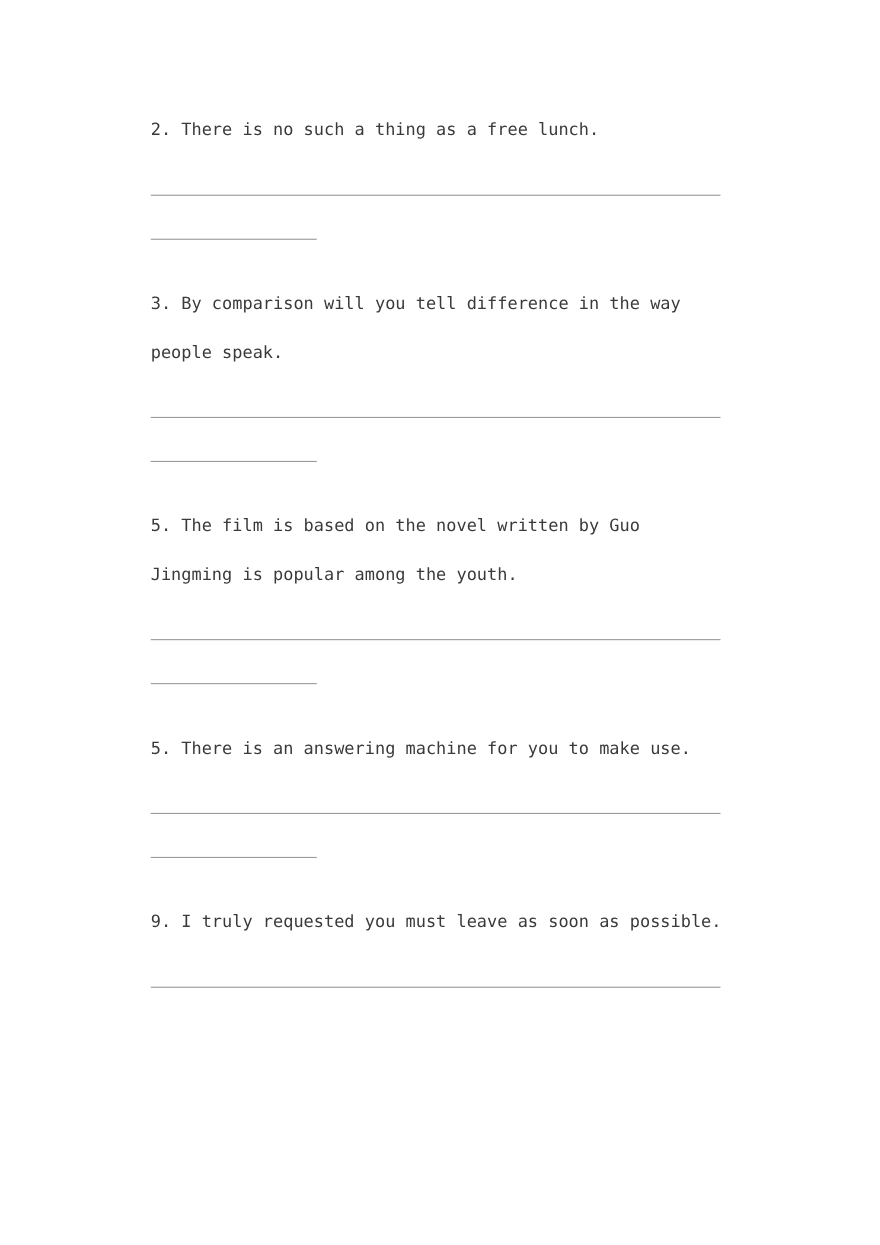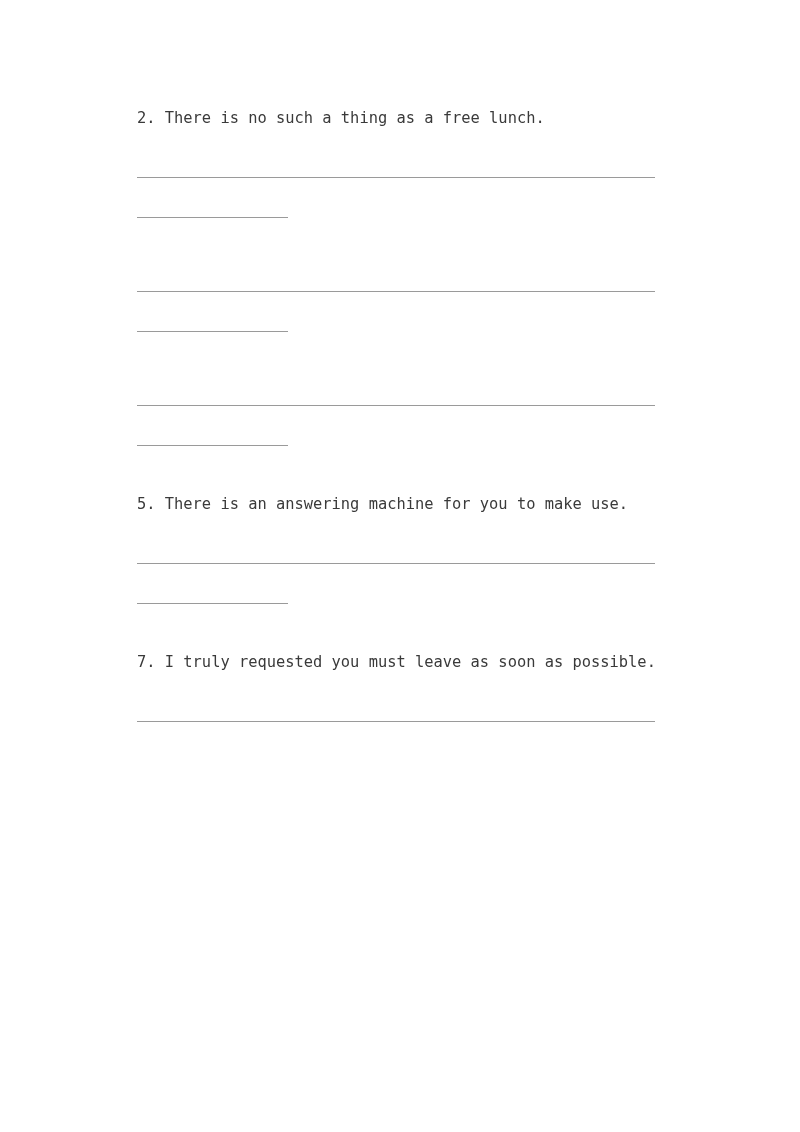--- a/index.html
+++ b/index.html
@@ -76,31 +76,33 @@
       <div class="answer-block">
         <div class="sp-after-text"></div>
         <div class="answer-line long"></div>
         <div class="sp-between-lines"></div>
         <div class="answer-line short"></div>
         <div class="sp-after-lines"></div>
       </div>
     </div>
 
     <div class="exercise-item">
+      <p class="item-text">3. By comparison will you tell difference in the way people speak.</p>
       <div class="answer-block">
         <div class="sp-after-text"></div>
         <div class="answer-line long"></div>
         <div class="sp-between-lines"></div>
         <div class="answer-line short"></div>
         <div class="sp-after-lines"></div>
       </div>
     </div>
 
 
     <div class="exercise-item">
+      <p class="item-text">5. The film is based on the novel written by Guo Jingming is popular among the youth.</p>
       <div class="answer-block">
         <div class="sp-after-text"></div>
         <div class="answer-line long"></div>
         <div class="sp-between-lines"></div>
         <div class="answer-line short"></div>
         <div class="sp-after-lines"></div>
       </div>
     </div>
 
     <div class="exercise-item">
@@ -108,21 +110,21 @@
       <div class="answer-block">
         <div class="sp-after-text"></div>
         <div class="answer-line long"></div>
         <div class="sp-between-lines"></div>
         <div class="answer-line short"></div>
         <div class="sp-after-lines"></div>
       </div>
     </div>
 
     <div class="exercise-item">
-      <p class="item-text">7. I truly requested you must leave as soon as possible.</p>
+      <p class="item-text">9. I truly requested you must leave as soon as possible.</p>
       <div class="answer-block">
         <div class="sp-after-text"></div>
         <div class="answer-line long"></div>
         <div class="sp-between-lines"></div>
 
       </div>
     </div>
 
   </div>
 </div>

